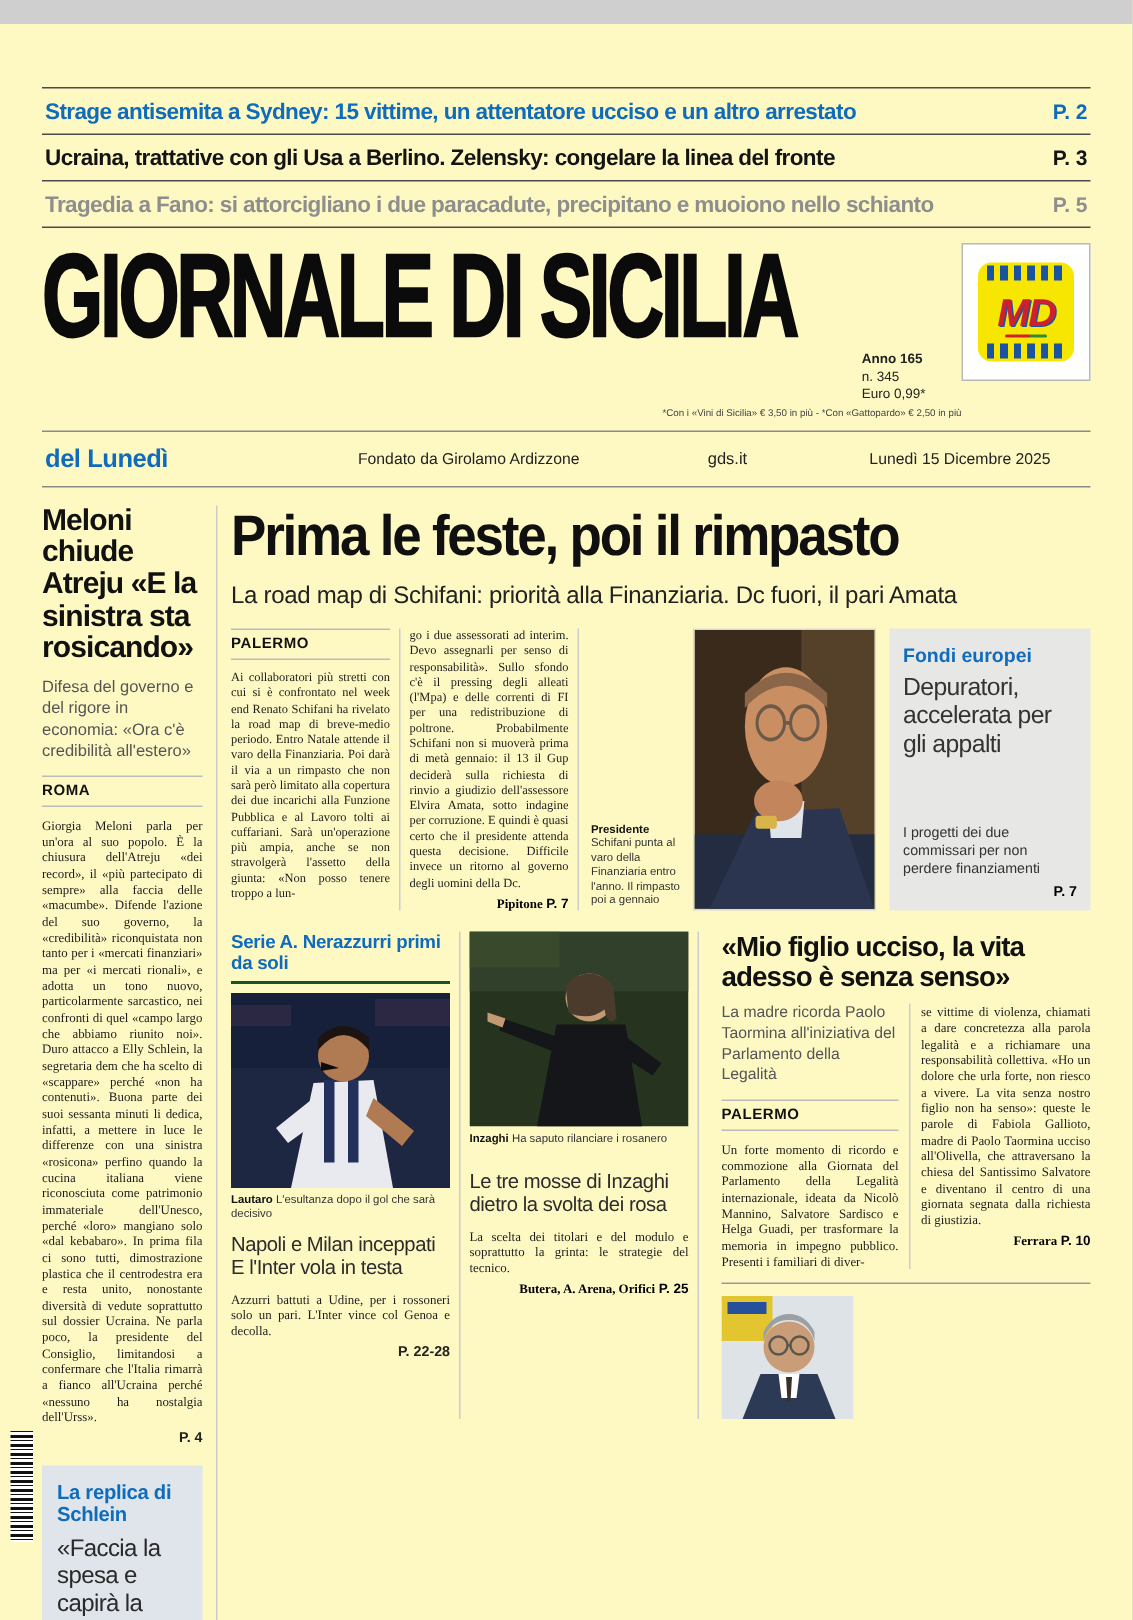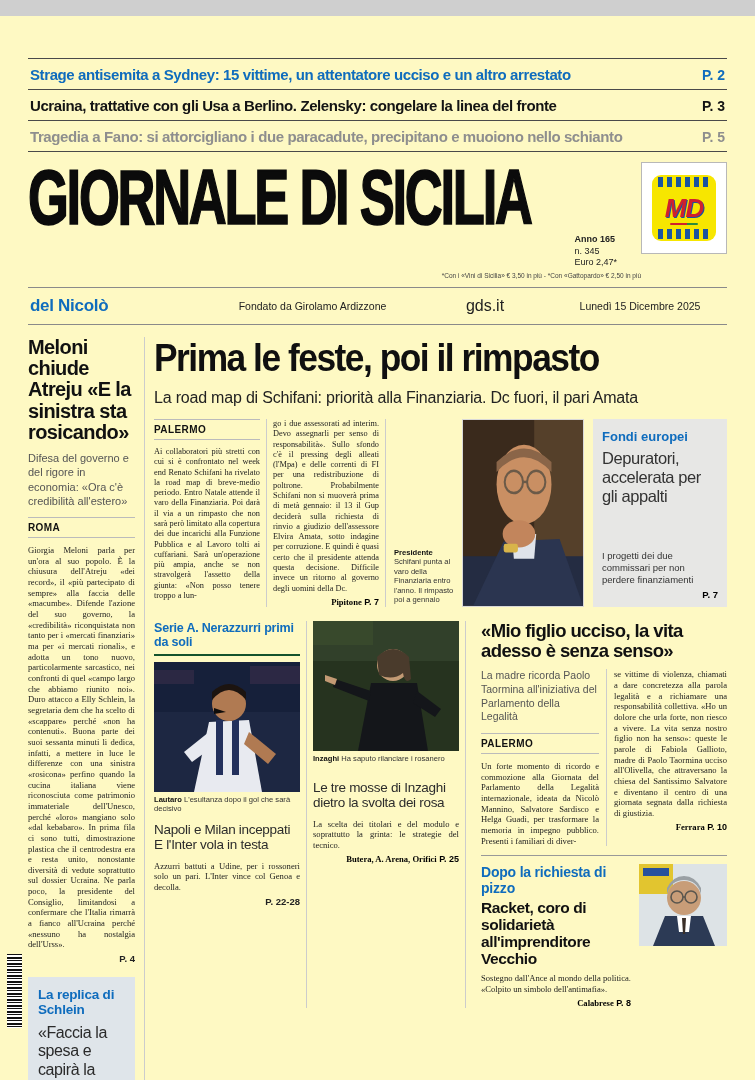--- a/index.html
+++ b/index.html
@@ -37,21 +37,21 @@
              background:linear-gradient(90deg,#d0202e 60%, #2e8b3a 60%); border-radius:2px; }
   .issue-info { position:absolute; right:110px; bottom:-12px; font-size:9px; color:#222; line-height:1.25; }
   .issue-info .b { font-weight:bold; }
   .price-note { text-align:right; margin-right:86px; font-size:6.5px; color:#444; margin-top:16px; }
 
   
   .dateline { display:flex; align-items:center; border-top:1px solid #8a8a8a; border-bottom:1px solid #8a8a8a;
               margin-top:8px; padding:8px 2px; }
   .ed { color:#0f6cbd; font-weight:bold; font-size:17px; width:180px; letter-spacing:-0.3px; }
   .founded { flex:1; text-align:center; font-size:10.5px; color:#222; }
-  .site { width:140px; text-align:center; font-size:16px; color:#222; }
+  .site { width:140px; text-align:center; font-size:11px; color:#222; }
   .dl-date { width:170px; text-align:center; font-size:10.5px; color:#222; }
 
   
   .main { display:flex; margin-top:12px; }
   .leftcol { width:158px; padding-right:9px; border-right:1px solid #ccc; }
   .center { flex:1; padding-left:9px; }
 
   .lc-head { font-size:20px; font-weight:bold; line-height:1.06; letter-spacing:-0.6px; color:#111; }
   .lc-sub  { font-size:11px; color:#555; line-height:1.3; margin-top:8px; }
   .place { font-size:10px; font-weight:bold; color:#111; border-top:1px solid #bbb; border-bottom:1px solid #bbb;
@@ -142,27 +142,27 @@
         <div class="md-inner">
           <div class="md-stripes top"></div>
           <div class="md-text">MD</div>
           <div class="md-line"></div>
           <div class="md-stripes bottom"></div>
         </div>
       </div>
       <div class="issue-info">
         <div class="b">Anno 165</div>
         <div>n. 345</div>
-        <div>Euro 2,47*</div>
+        <div>Euro 0,99*</div>
       </div>
     </div>
     <div class="price-note">*Con i «Vini di Sicilia» € 3,50 in più - *Con «Gattopardo» € 2,50 in più</div>
 
     <div class="dateline">
-      <span class="ed">del Nicolò</span>
+      <span class="ed">del Lunedì</span>
       <span class="founded">Fondato da Girolamo Ardizzone</span>
       <span class="site">gds.it</span>
       <span class="dl-date">Lunedì 15 Dicembre 2025</span>
     </div>
 
     <div class="main">
 
       <div class="leftcol">
         <div class="lc-head">Meloni chiude Atreju «E la sinistra sta rosicando»</div>
         <div class="lc-sub">Difesa del governo e del rigore in economia: «Ora c'è credibilità all'estero»</div>
@@ -288,30 +288,20 @@
               <div class="rs-right">
                 <div class="body">se vittime di violenza, chiamati a dare concretezza alla parola legalità e a richiamare una responsabilità collettiva. «Ho un dolore che urla forte, non riesco a vivere. La vita senza nostro figlio non ha senso»: queste le parole di Fabiola Gallioto, madre di Paolo Taormina ucciso all'Olivella, che attraversano la chiesa del Santissimo Salvatore e diventano il centro di una giornata segnata dalla richiesta di giustizia.</div>
                 <div class="byline-row">
                   <span class="by">Ferrara</span>
                   <span class="pg">P. 10</span>
                 </div>
               </div>
             </div>
 
             <div class="racket">
-              <div class="racket-txt">
-                <div class="racket-kick">Dopo la richiesta di pizzo</div>
-                <div class="racket-head">Racket, coro di solidarietà
-all'imprenditore Vecchio</div>
-                <div class="body" style="margin-top:6px;">Sostegno dall'Ance al mondo della politica. «Colpito un simbolo dell'antimafia».</div>
-                <div class="byline-row">
-                  <span class="by">Calabrese</span>
-                  <span class="pg">P. 8</span>
-                </div>
-              </div>
               <svg class="racket-photo" viewBox="0 0 88 82" preserveAspectRatio="none">
                 <rect width="88" height="82" fill="#dde3e6"></rect>
                 <rect x="0" y="0" width="34" height="30" fill="#e2c52f"></rect>
                 <rect x="4" y="4" width="26" height="8" fill="#27509c"></rect>
                 <path d="M14 82 L26 52 L64 52 L76 82 Z" fill="#2c3a55"></path>
                 <path d="M38 52 L52 52 L50 68 L40 68 Z" fill="#fff"></path>
                 <path d="M43 54 L47 54 L46 70 L44 70 Z" fill="#3a2f28"></path>
                 <circle cx="45" cy="34" r="17" fill="#c89d78"></circle>
                 <path d="M28 30 Q32 16 45 16 Q58 16 62 30 L62 24 Q56 12 45 12 Q34 12 28 24 Z" fill="#9aa0a4"></path>
                 <circle cx="38" cy="33" r="6" fill="none" stroke="#5a564e" stroke-width="1.6"></circle>

